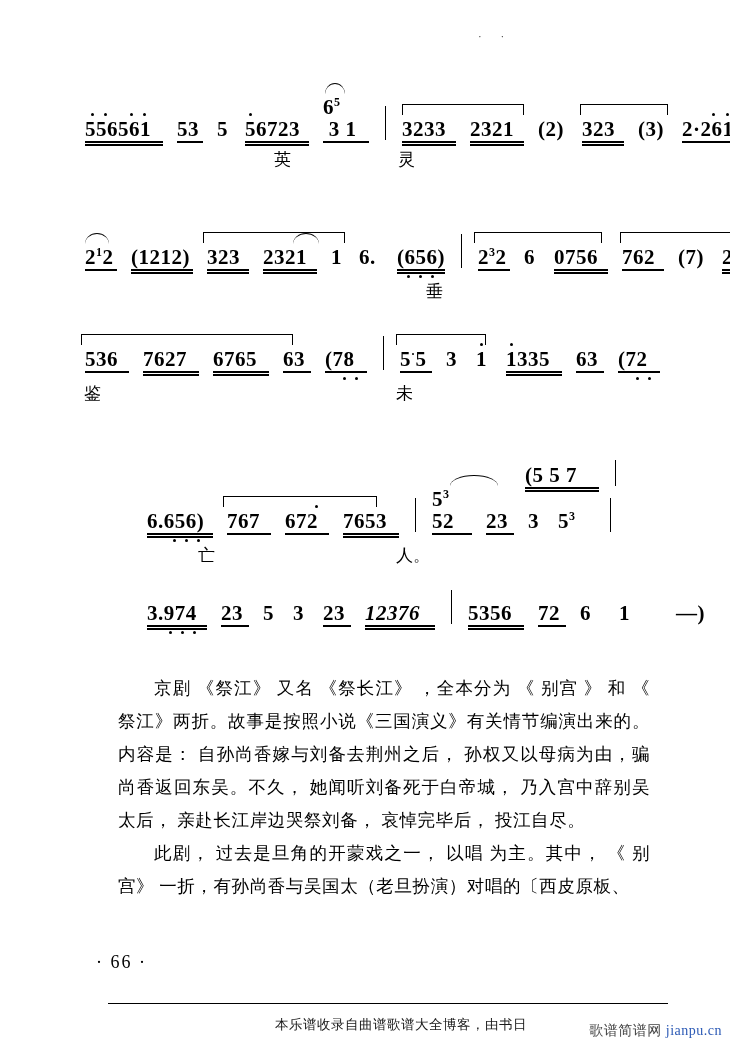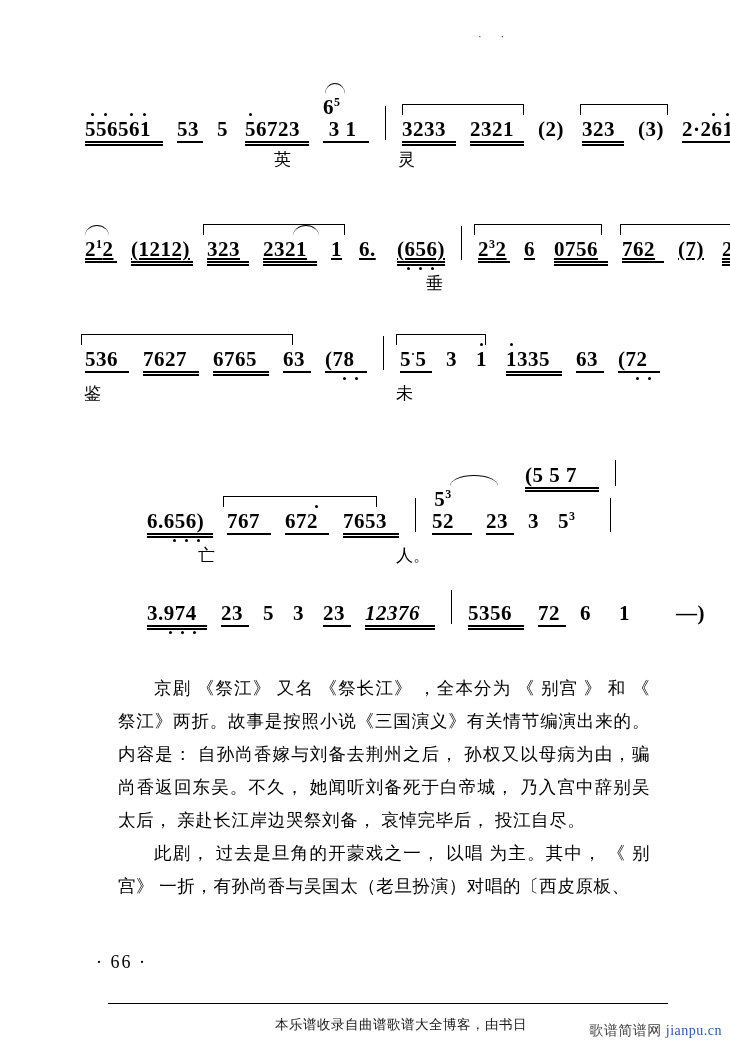--- a/index.html
+++ b/index.html
@@ -230,21 +230,21 @@
           <span class="dot-above" style="left:30px;"></span>
           <span class="dot-above" style="left:44px;"></span>
         </div>
 
       </div>
     </div>
     <div class="lyric" style="left:196px; top:48px;">英</div>
     <div class="lyric" style="left:320px; top:48px;">灵</div>
   </div>
 
-  <div class="staff-system" style="top:220px;text-decoration:underline;">
+  <div class="staff-system" style="top:228px;">
     <div class="staff-row">
       <div class="measure">
         <div class="group beam1" style="width:32px;">
           <span class="note">2<span class="sup">1</span>2</span>
           <span class="slur" style="left:0px;width:24px;"></span>
         </div>
         <div class="group beam2" style="width:62px;">
           <span class="note">(1212)</span>
         </div>
         <div class="group beam2" style="width:42px;">
@@ -343,21 +343,21 @@
           <span class="note">(72</span>
           <span class="dot-below" style="left:18px;"></span>
           <span class="dot-below" style="left:30px;"></span>
         </div>
       </div>
     </div>
     <div class="lyric" style="left:6px; top:52px;">鉴</div>
     <div class="lyric" style="left:318px; top:52px;">未</div>
   </div>
 
-  <div class="staff-system" style="top:452px; height:110px;text-align:center;">
+  <div class="staff-system" style="top:452px; height:110px;">
 
     <div class="staff-row" style="height:40px; padding-left:440px;">
       <div class="group beam2" style="width:74px;">
         <span class="note">(5 5 7</span>
       </div>
       <div class="barline" style="height:26px;"></div>
     </div>
 
     <div class="staff-row">
       <div class="measure" style="padding-left:62px;">

